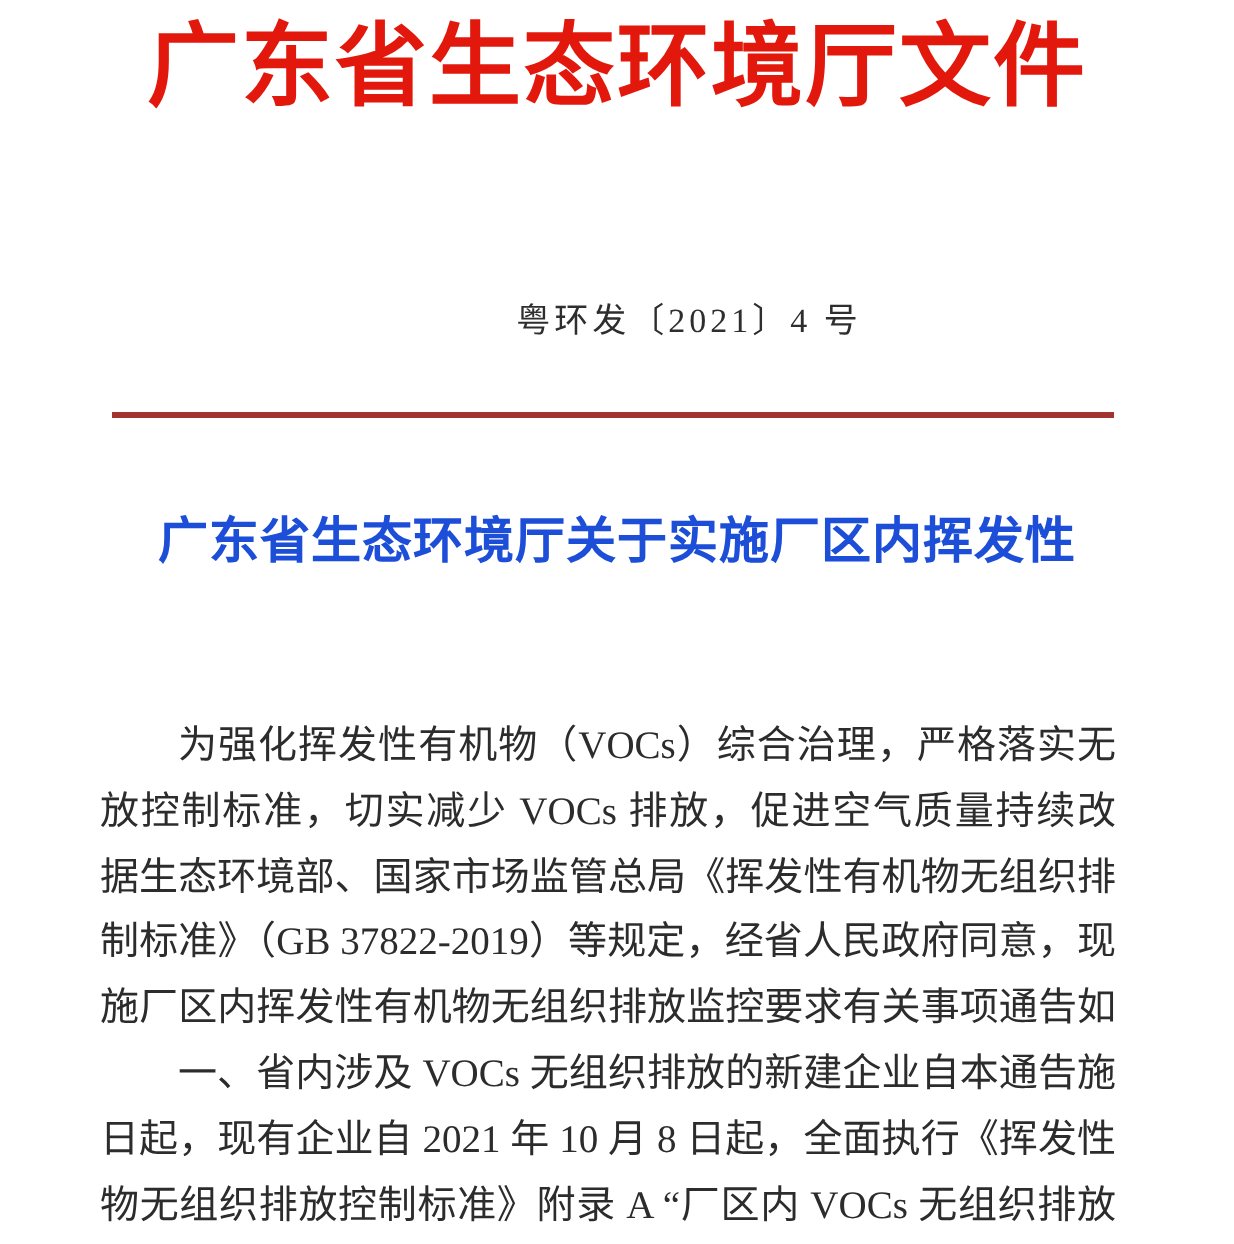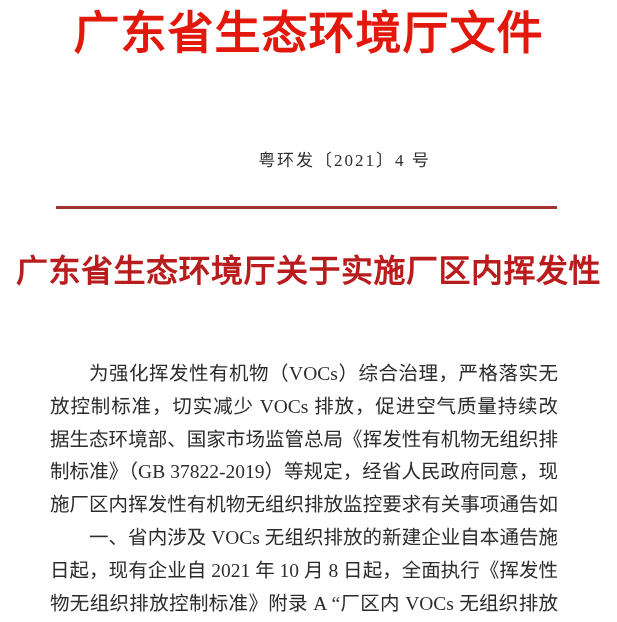--- a/index.html
+++ b/index.html
@@ -49,25 +49,25 @@
     height: 3px;
     background: var(--rule-red, #a23430);
   }
   .doc-title {
     position: absolute;
     top: 256px;
     left: 0;
     width: 100%;
     text-align: center;
     font-family: "Liberation Sans", "DejaVu Sans", sans-serif;
-    font-size: 32px;
+    font-size: 25px;
     line-height: 31px;
     font-weight: bold;
     letter-spacing: 0.5px;
-    color: #b91c1c;
+    color: #1d4ed8;
   }
   .body-text {
     position: absolute;
     top: 358px;
     left: 50px;
     width: 508px;
     font-size: 19.5px;
     line-height: 32.8px;
     color: var(--text-dark, #2c2c2c);
   }

